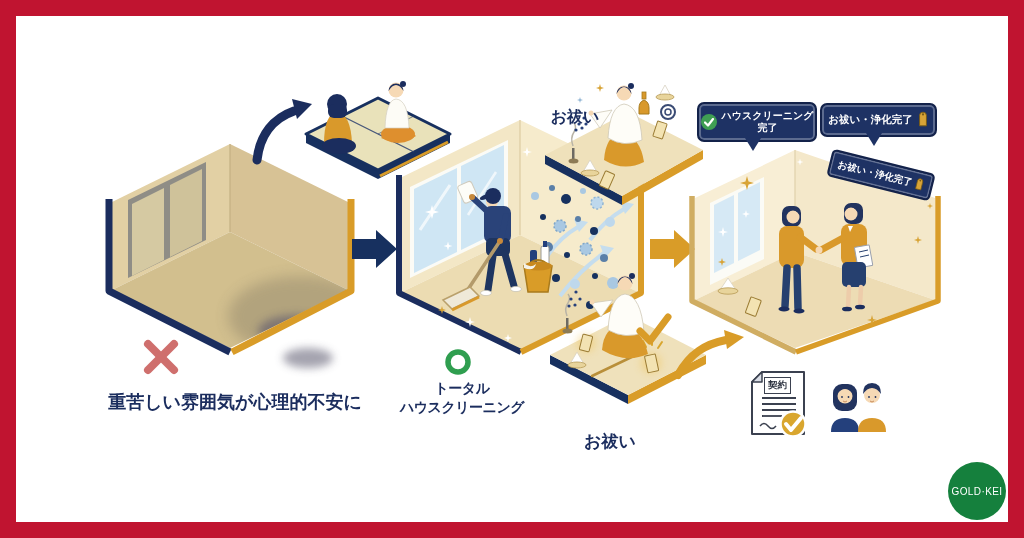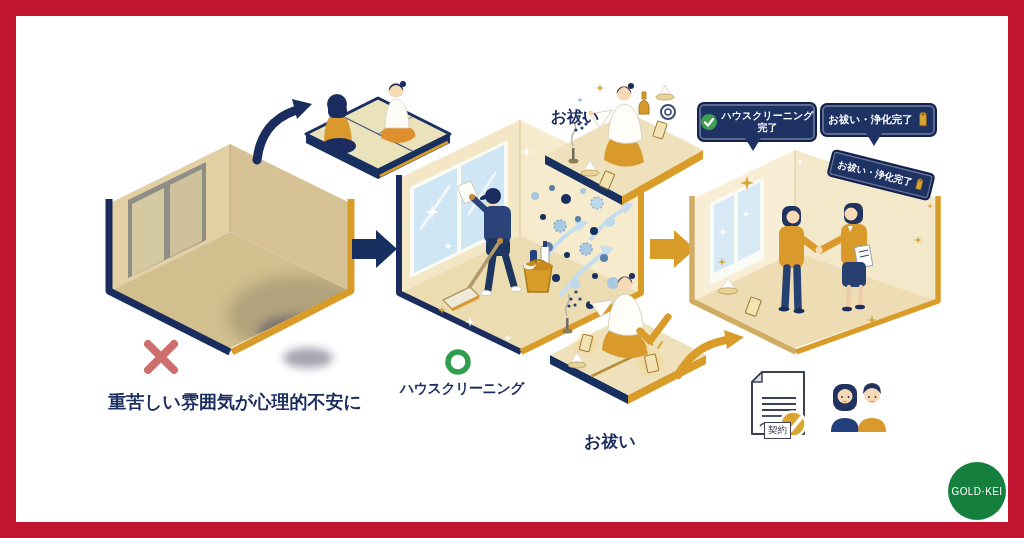--- a/index.html
+++ b/index.html
@@ -23,21 +23,21 @@
   .badge-clean .lines{display:flex;flex-direction:column;align-items:center;font-size:10px;line-height:12px;}
   .badge-purify{left:820px;top:103px;width:113px;height:30px;gap:4px;font-size:10.5px;}
   .check-circle{width:16px;height:16px;border-radius:50%;background:#3f9e53;display:flex;
          align-items:center;justify-content:center;flex:0 0 auto;}
   .check-circle svg{display:block;}
   .plaque{left:828px;top:161px;width:102px;height:24px;background:#1e3264;border:2px solid #13224a;
          border-radius:5px;box-shadow:inset 0 0 0 1.5px rgba(255,255,255,.32);color:#fff;
          font-weight:700;font-size:9.5px;display:flex;align-items:center;justify-content:center;gap:3px;
          transform:rotate(14deg);z-index:12;}
   .contract-title{left:764px;top:377px;width:25px;height:15px;border:1.5px solid #3b4150;background:#fff;
-         color:#2e3442;font-size:9.5px;font-weight:400;display:flex;align-items:center;justify-content:center;z-index:11;margin-top:45px;}
+         color:#2e3442;font-size:9.5px;font-weight:700;display:flex;align-items:center;justify-content:center;z-index:11;}
   .logo{left:948px;top:462px;width:58px;height:58px;border-radius:50%;background:#15803d;color:#fff;
          font-size:10px;font-weight:400;letter-spacing:.4px;display:flex;align-items:center;justify-content:center;z-index:25;}
   .amulet{display:inline-block;flex:0 0 auto;}
 </style>
 </head>
 <body>
 
 <div class="stage">
 
 <svg class="art" width="1024" height="538" viewBox="0 0 1024 538">
@@ -360,20 +360,21 @@
           <circle cx="875.5" cy="397" r="0.9" fill="#22335f"></circle>
       <path d="M870,401 q2,2 4,0" fill="none" stroke="#c98f5f" stroke-width="1"></path>
       <path d="M858,432 q0,-14 14,-14 q14,0 14,14 z" fill="#d9992b"></path>
     </g>
   </g>
 </svg>
 
 <div class="overlay caption cap1">重苦しい雰囲気が心理的不安に</div>
 
 <div class="overlay caption cap2">
+  <div>トータル</div>
   <div>ハウスクリーニング</div>
 </div>
 
 <div class="overlay oharai oharai-top">お祓い</div>
 <div class="overlay oharai oharai-bottom">お祓い</div>
 
 <div class="badge badge-clean">
   <span class="check-circle">
     <svg width="10" height="9" viewBox="0 0 10 9">
           <path d="M1,4.5 L4,7.5 L9,1" fill="none" stroke="#fff" stroke-width="2.2" stroke-linecap="round" stroke-linejoin="round"></path>

